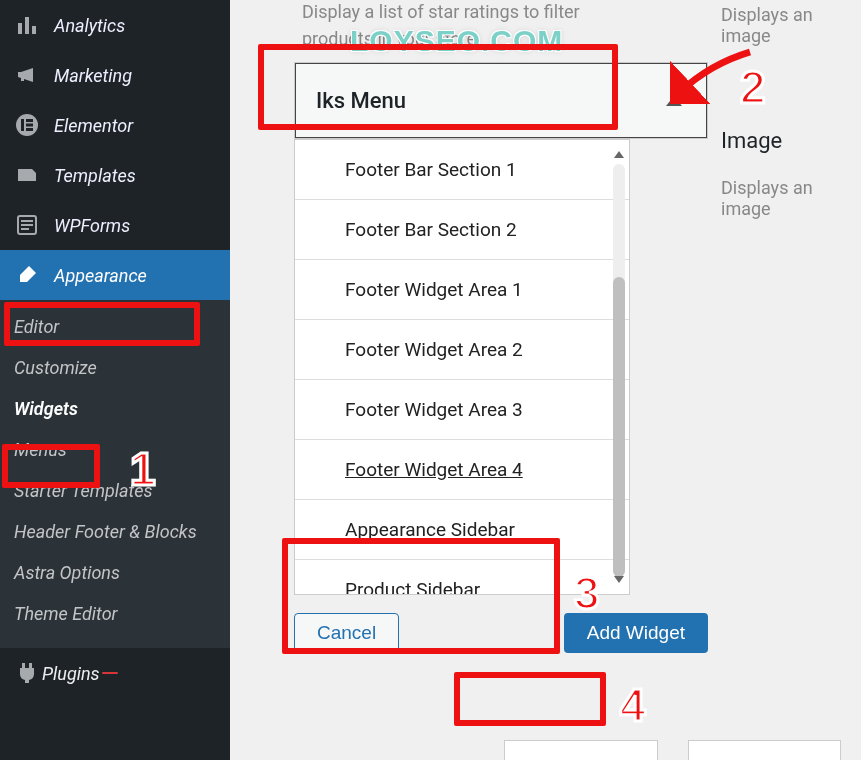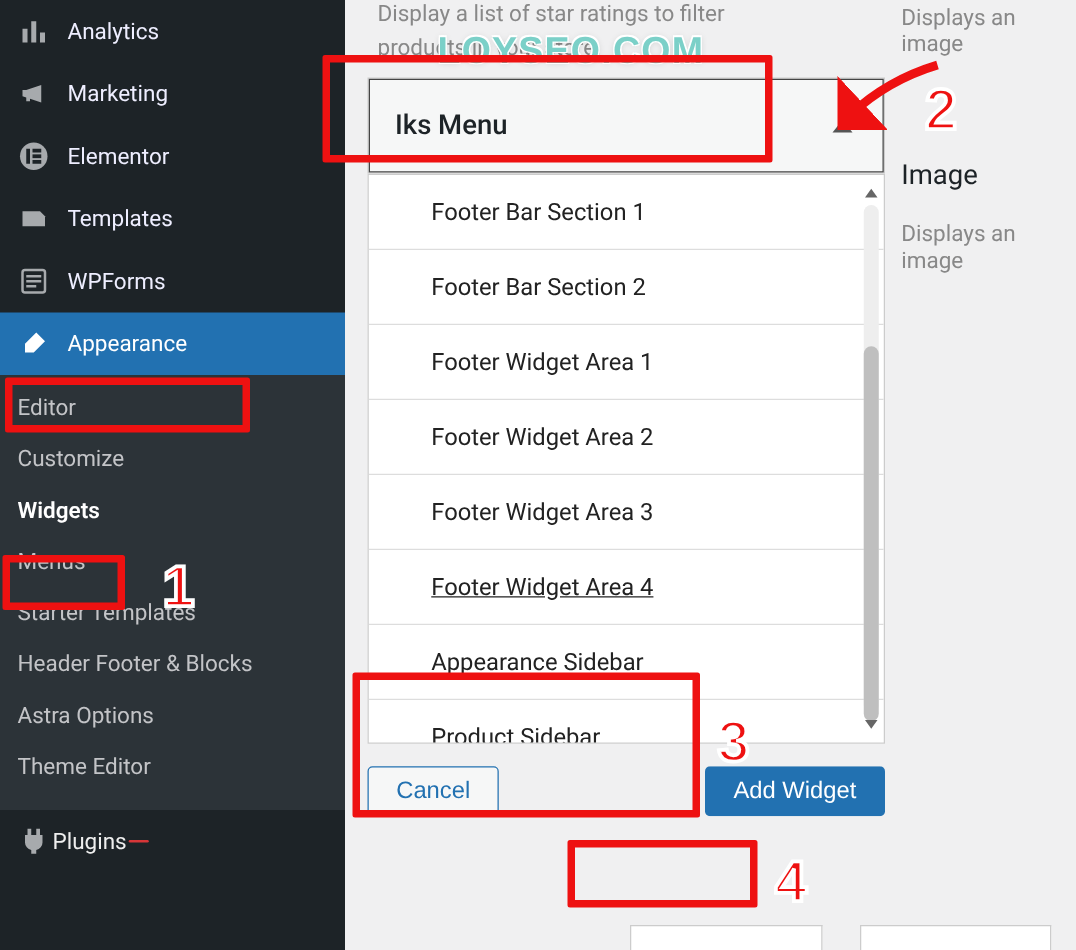--- a/index.html
+++ b/index.html
@@ -1,22 +1,22 @@
 <!DOCTYPE html>
 <html><head>
 <meta charset="utf-8">
 <style>
   * { box-sizing: border-box; margin: 0; padding: 0; }
   html, body { width: 861px; height: 760px; overflow: hidden; font-family: -apple-system, "Segoe UI", Roboto, Arial, sans-serif; }
   body { background: #f0f0f1; position: relative; }
 
   
   .sidebar {
-    position: absolute; left: 0; top: 0; bottom: 0; width: 276px;
-    background: #1d2327; color: #fff;
+    position: absolute; left: 0; top: 0; bottom: 0; width: 230px;
+    background: #1d2327; color: #fff; font-style: italic;
   }
   .menu-item {
     display: flex; align-items: center; gap: 14px;
     padding: 12px 14px; color: #eef; font-size: 18px; cursor: pointer;
     position: relative;
   }
   .menu-item.active { background: #2271b1; color: #fff; }
   .menu-item.active::after {
     content: ""; position: absolute; right: -12px; top: 50%; transform: translateY(-50%);
     border: 12px solid transparent; border-right-color: #f0f0f1;
@@ -46,21 +46,21 @@
     display: flex; align-items: center; justify-content: space-between;
     padding: 24px 20px; border: 1px solid #444; background:#f6f7f7;gap:24px;
   }
   .widget-title { font-size: 22px; color: #1d2327; font-weight: 500; }
   .triangle-up {
     width:0; height:0; border-left:8px solid transparent; border-right:8px solid transparent;
     border-bottom:10px solid #555; margin-right:4px;
   }
   .widget-desc { color:#666; font-size:18px; padding: 14px 28px 18px 28px; line-height:1.5; max-width:414px; margin:0 auto;}
   .area-list {
-    width: 414px; margin: 0 auto; border:1px solid #ccc; background:#fff;
+    width: 336px; margin: 0 auto; border:1px solid #ccc; background:#fff;
     position:relative; max-height: 456px; overflow:hidden;
   }
   .area-item {
     padding: 18px 50px; font-size: 19px; color:#222; border-bottom:1px solid #ddd;
     cursor:pointer;
   }
   .area-item:last-child { border-bottom:none; }
   .area-item.hover { text-decoration: underline; }
   .area-scrollbar {
     position:absolute; right:2px; top:2px; width:16px; bottom:2px;

